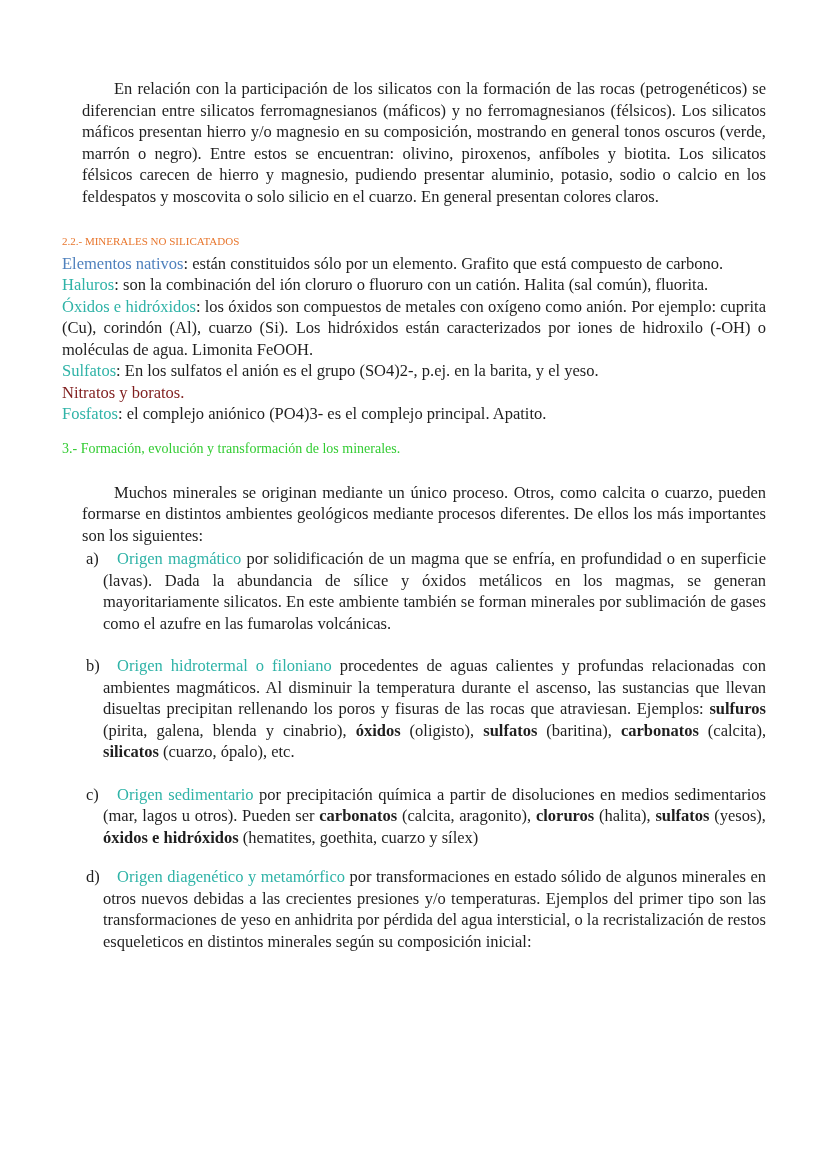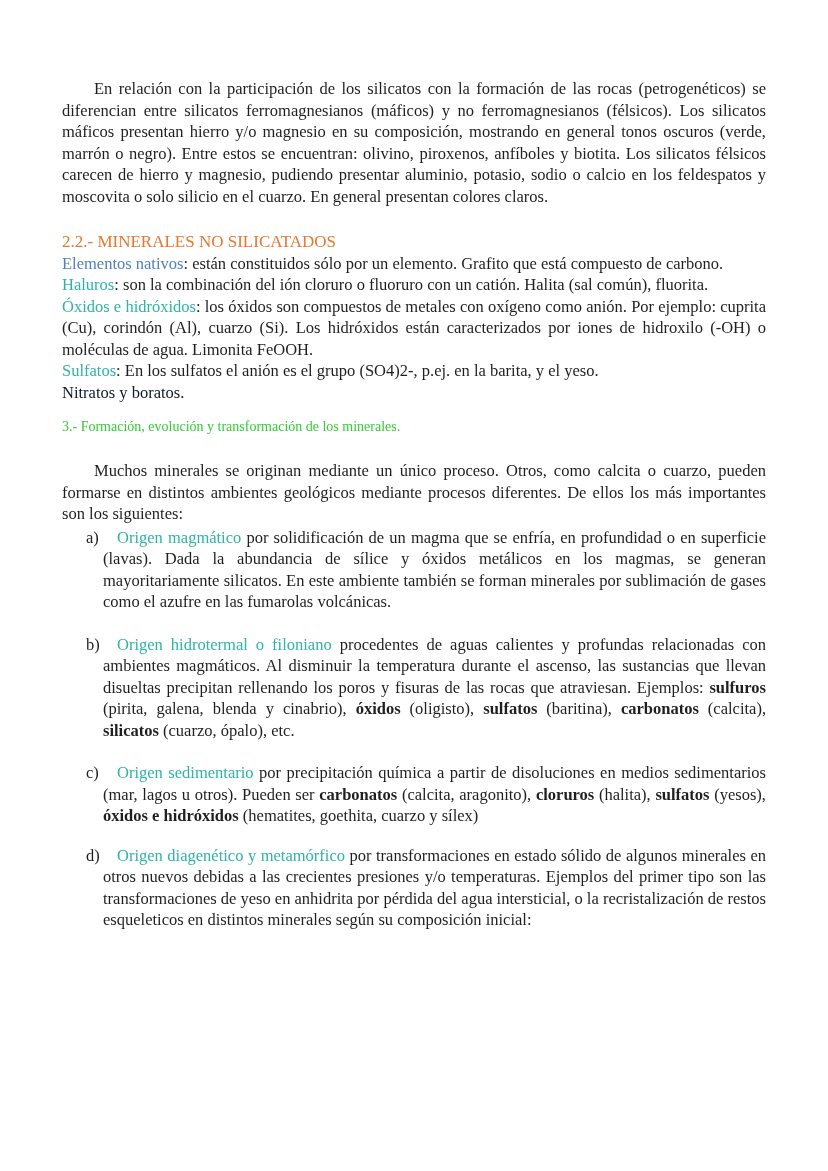--- a/index.html
+++ b/index.html
@@ -17,26 +17,26 @@
   .content {
     position: absolute;
     left: 62px;
     top: 0;
     width: 704px;
     color: #1f1f1f;
     font-size: 16.5px;
     line-height: 21.5px;
   }
   p { margin: 0; }
-  .body-text { text-align: justify; }
+  .body-text { text-align: justify; margin-left: 20px; }
   .indent { text-indent: 32px; }
   .intro-para { margin-top: 78px; }
   .h-orange {
     margin: 24px 0 0 0;
-    font-size: 17px;
+    font-size: 11px;
     line-height: 21.5px;
     font-weight: normal;
   }
   .def-list { }
   .def { text-align: justify; }
   .h-green {
     margin: 10px 0 0 0;
     font-size: 14px;
     line-height: 27px;
     font-weight: normal;
@@ -68,21 +68,22 @@
 
     <p class="body-text indent intro-para">En relación con la participación de los silicatos con la formación de las rocas (petrogenéticos) se diferencian entre silicatos ferromagnesianos (máficos) y no ferromagnesianos (félsicos). Los silicatos máficos presentan hierro y/o magnesio en su composición, mostrando en general tonos oscuros (verde, marrón o negro). Entre estos se encuentran: olivino, piroxenos, anfíboles y biotita. Los silicatos félsicos carecen de hierro y magnesio, pudiendo presentar aluminio, potasio, sodio o calcio en los feldespatos y moscovita o solo silicio en el cuarzo. En general presentan colores claros.</p>
 
     <h2 class="h-orange" style="color: rgb(232, 118, 45);">2.2.- MINERALES NO SILICATADOS</h2>
 
     <div class="def-list">
       <p class="def"><span style="color: rgb(79, 129, 189);">Elementos nativos</span><span>: están constituidos sólo por un elemento. Grafito que está compuesto de carbono.</span></p>
       <p class="def"><span style="color: rgb(47, 179, 167);">Haluros</span><span>: son la combinación del ión cloruro o fluoruro con un catión. Halita (sal común), fluorita.</span></p>
       <p class="def"><span style="color: rgb(47, 179, 167);">Óxidos e hidróxidos</span><span>: los óxidos son compuestos de metales con oxígeno como anión. Por ejemplo: cuprita (Cu), corindón (Al), cuarzo (Si). Los hidróxidos están caracterizados por iones de hidroxilo (-OH) o moléculas de agua. Limonita FeOOH.</span></p>
       <p class="def"><span style="color: rgb(47, 179, 167);">Sulfatos</span><span>: En los sulfatos el anión es el grupo (SO4)2-, p.ej. en la barita, y el yeso.</span></p>
-      <p class="def"><span style="color: #0f172a;">Nitratos y boratos.</span><span></span></p>
+      <p class="def"><span style="color: #7f1d1d;">Nitratos y boratos.</span><span></span></p>
+      <p class="def"><span style="color: rgb(47, 179, 167);">Fosfatos</span><span>:  el complejo aniónico (PO4)3- es el complejo principal. Apatito.</span></p>
     </div>
 
     <h1 class="h-green" style="color: rgb(51, 204, 51);">3.- Formación, evolución y transformación de los minerales.</h1>
 
     <p class="body-text indent sec3-intro">Muchos minerales se originan mediante un único proceso. Otros, como calcita o cuarzo, pueden formarse en distintos ambientes geológicos mediante procesos diferentes. De ellos los más importantes son los siguientes:</p>
 
     <div class="origin-list">
 
       <div class="list-item gap-a">
         <span class="marker">a)</span><span style="color: rgb(47, 179, 167);">Origen magmático</span><span><span> por solidificación de un magma que se enfría, en profundidad o en superficie (lavas). Dada la abundancia de sílice y óxidos metálicos en los magmas, se generan mayoritariamente silicatos. En este ambiente también se forman minerales por sublimación de gases como el azufre en las fumarolas volcánicas.</span></span>

